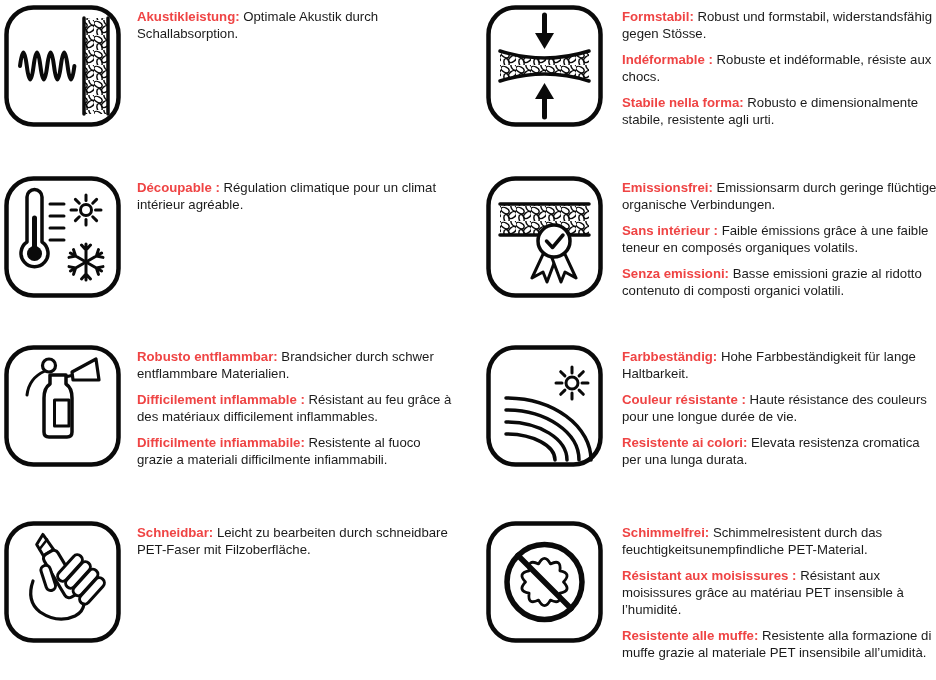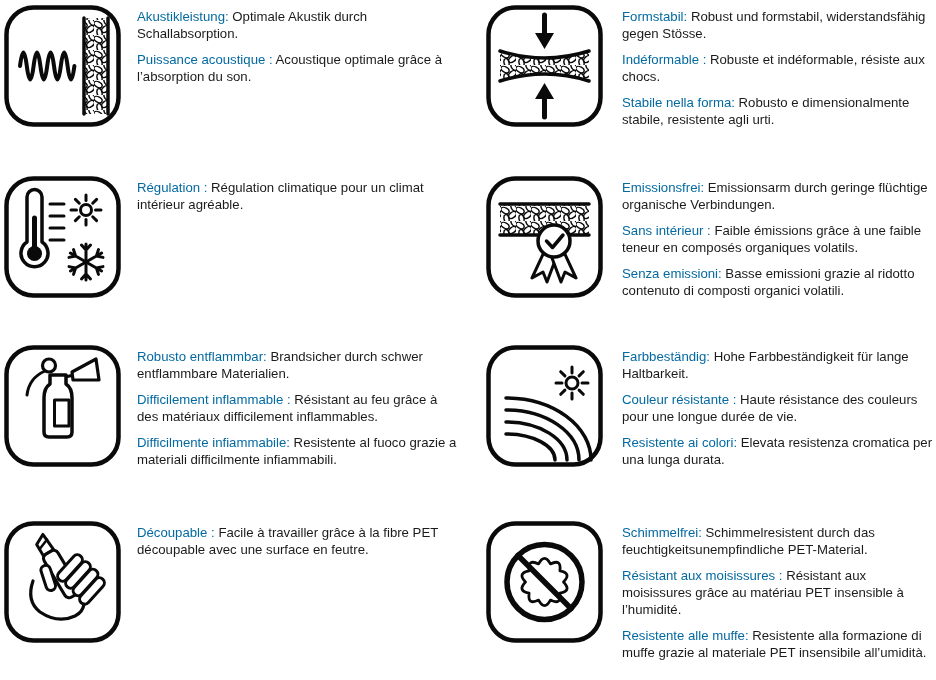--- a/index.html
+++ b/index.html
@@ -16,21 +16,21 @@
     padding:5px 0 0 4px;
     box-sizing:border-box;
   }
   .feature{display:flex;gap:16px;align-items:flex-start;}
   .feature.right{padding-left:14px;gap:19px;}
   .icon-box{width:117px;height:122px;flex:0 0 auto;}
   .icon-box svg{display:block;width:117px;height:122px;}
   .texts{padding-top:3px;flex:1 1 auto;max-width:322px;}
   .feature.right .texts{max-width:316px;}
   .texts p{margin:0 0 9px 0;font-size:13.2px;line-height:17px;}
-  .texts b{font-weight:400;color:#0369a1;}
+  .texts b{font-weight:700;color:#ef4444;}
   svg .ln{stroke:#0a0a0a;fill:none;stroke-linecap:round;stroke-linejoin:round;}
   svg .fw{fill:#ffffff;stroke:#0a0a0a;stroke-linejoin:round;}
   svg .fb{fill:#0a0a0a;stroke:none;}
 </style>
 </head>
 <body>
 
 <div class="grid">
 
   <section class="feature">
@@ -47,21 +47,20 @@
           </pattern>
         </defs>
         <rect class="ln" x="2.5" y="2.5" width="112" height="117" rx="27" stroke-width="4.5"></rect>
         <rect x="80" y="13" width="24" height="96" fill="url(#lpA)"></rect>
         <path class="ln" d="M80,13 V109 M104,13 V109" stroke-width="3.5"></path>
         <path class="ln" stroke-width="4" d="M16,61 q3.4,-27 6.8,0 q3.4,27 6.8,0 q3.4,-27 6.8,0 q3.4,27 6.8,0 q3.4,-27 6.8,0 q3.4,27 6.8,0 q3.4,-27 6.8,0 q3.4,27 6.8,0"></path>
       </svg>
     </div>
     <div class="texts">
       <p><b>Akustikleistung:</b> <span>Optimale Akustik durch Schallabsorption.</span></p>
-      <p><b>Puissance acoustique :</b> <span>Acoustique optimale grâce à l’absorption du son.</span></p>
     </div>
   </section>
 
   <section class="feature right">
     <div class="icon-box">
       <svg viewBox="0 0 117 122">
         <defs>
           <pattern id="lpB" width="15" height="15" patternUnits="userSpaceOnUse">
             <g fill="none" stroke="#0a0a0a" stroke-width="1.4">
               <ellipse cx="4" cy="4.5" rx="4.4" ry="2.7" transform="rotate(28 4 4.5)"></ellipse>
@@ -111,21 +110,21 @@
           <path d="M82,86 L82,68 M77.5,69 L82,74 L86.5,69"></path>
           <path d="M82,86 L82,68 M77.5,69 L82,74 L86.5,69" transform="rotate(60 82 86)"></path>
           <path d="M82,86 L82,68 M77.5,69 L82,74 L86.5,69" transform="rotate(120 82 86)"></path>
           <path d="M82,86 L82,68 M77.5,69 L82,74 L86.5,69" transform="rotate(180 82 86)"></path>
           <path d="M82,86 L82,68 M77.5,69 L82,74 L86.5,69" transform="rotate(240 82 86)"></path>
           <path d="M82,86 L82,68 M77.5,69 L82,74 L86.5,69" transform="rotate(300 82 86)"></path>
         </g>
       </svg>
     </div>
     <div class="texts">
-      <p><b>Régulation :</b> <span>Régulation climatique pour un climat intérieur agréable.</span></p>
+      <p><b>Découpable :</b> <span>Régulation climatique pour un climat intérieur agréable.</span></p>
     </div>
   </section>
 
   <section class="feature right">
     <div class="icon-box">
       <svg viewBox="0 0 117 122">
         <defs>
           <pattern id="lpC" width="15" height="15" patternUnits="userSpaceOnUse">
             <g fill="none" stroke="#0a0a0a" stroke-width="1.4">
               <ellipse cx="4" cy="4.5" rx="4.4" ry="2.7" transform="rotate(28 4 4.5)"></ellipse>
@@ -213,21 +212,21 @@
           <rect x="61" y="31" width="10" height="32" rx="5" transform="rotate(42 66 47)"></rect>
           <rect x="69" y="38" width="10" height="32" rx="5" transform="rotate(42 74 54)"></rect>
           <rect x="76.5" y="45.5" width="10" height="32" rx="5" transform="rotate(42 81.5 61.5)"></rect>
           <rect x="83" y="54" width="10" height="32" rx="5" transform="rotate(42 88 70)"></rect>
         </g>
         <rect class="fw" stroke-width="3" x="39.5" y="44" width="9.5" height="26" rx="4.75" transform="rotate(-18 44 57)"></rect>
         <path class="ln" stroke-width="3.2" d="M29,60 Q22,80 36,91 Q54,103 71,95 Q79,91 80,83"></path>
       </svg>
     </div>
     <div class="texts">
-      <p><b>Découpable :</b> <span>Facile à travailler grâce à la fibre PET découpable avec une surface en feutre.</span></p>
+      <p><b>Schneidbar:</b> <span>Leicht zu bearbeiten durch schneidbare PET-Faser mit Filzoberfläche.</span></p>
     </div>
   </section>
 
   <section class="feature right">
     <div class="icon-box">
       <svg viewBox="0 0 117 122">
         <rect class="ln" x="2.5" y="2.5" width="112" height="117" rx="27" stroke-width="4.5"></rect>
         <path class="ln" stroke-width="2.8" d="M77.5,61 Q86.1,70 73.9,72.2 Q75.6,84.5 64.4,79.1 Q58.5,90 52.6,79.1 Q41.4,84.5 43.1,72.2 Q30.9,70 39.5,61 Q30.9,52 43.1,49.8 Q41.4,37.5 52.6,42.9 Q58.5,32 64.4,42.9 Q75.6,37.5 73.9,49.8 Q86.1,52 77.5,61 Z"></path>
         <circle class="ln" cx="58.5" cy="61" r="37.5" stroke-width="5.5"></circle>
         <line class="ln" stroke-width="5.5" x1="32" y1="34.5" x2="85" y2="87.5"></line>

